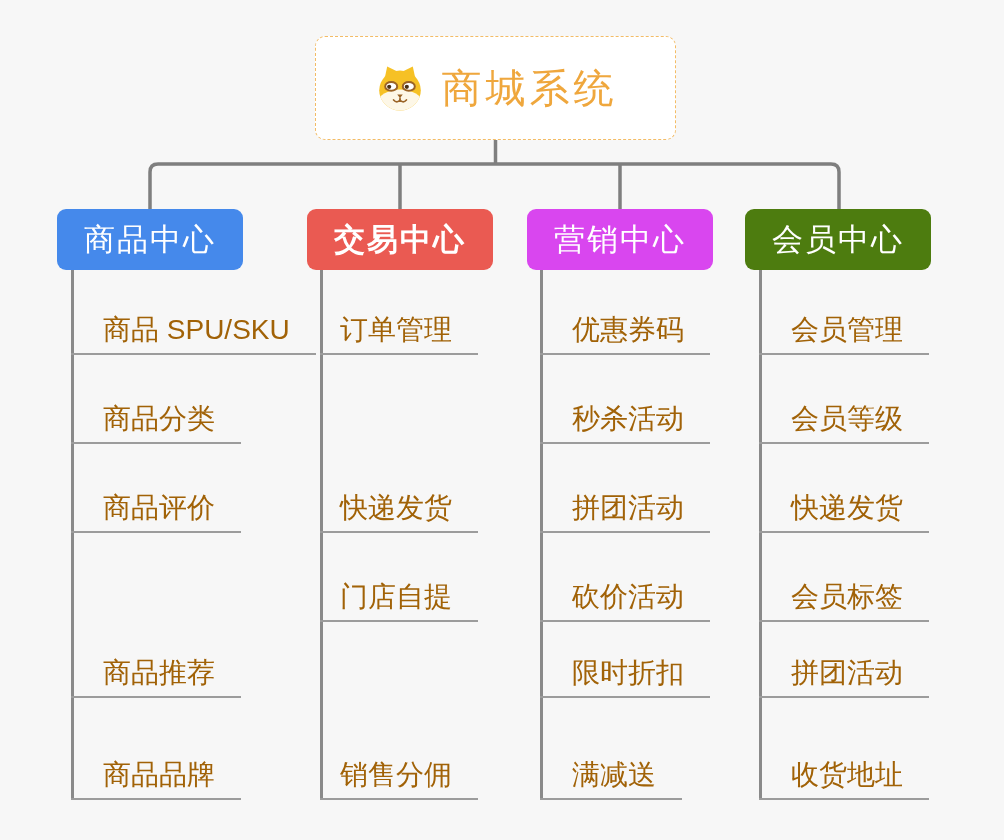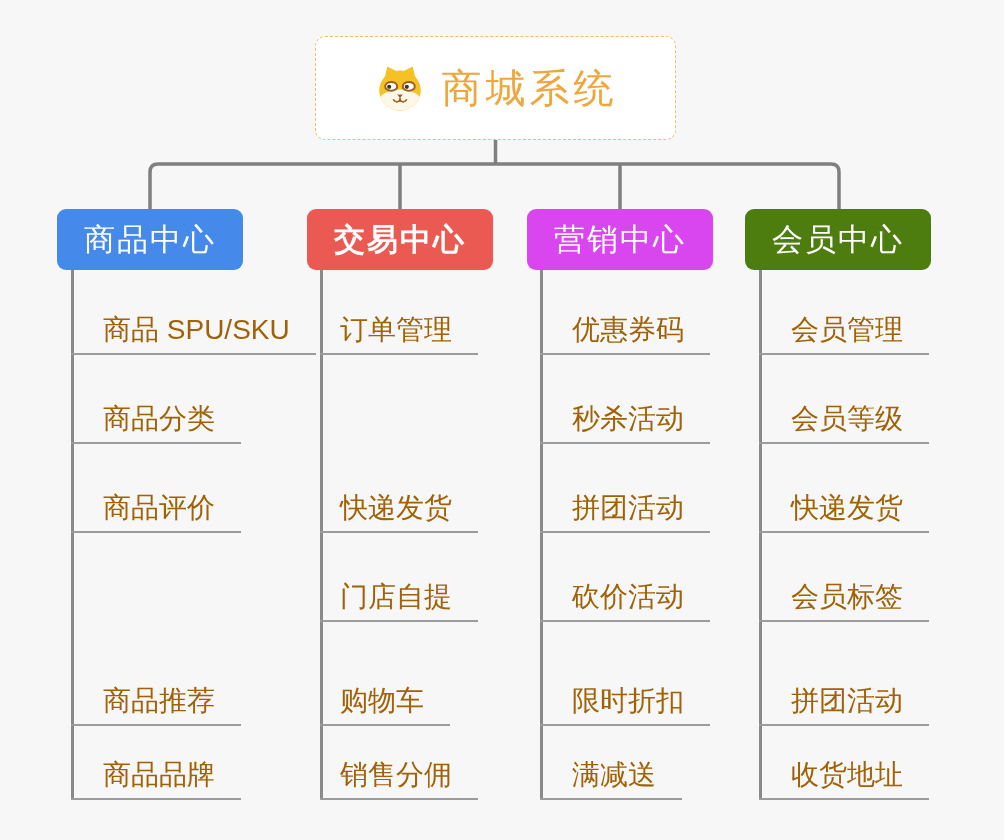--- a/index.html
+++ b/index.html
@@ -31,21 +31,21 @@
   .spine { position:absolute; top:270px; width:3px; height:530px; background:#8a8a8a; }
   .s0 { left:71px; }  .s1 { left:320px; }  .s2 { left:540px; }  .s3 { left:759px; }
 
   
   .leaf {
     position:absolute; white-space:nowrap; font-size:28px; color:#a16207;
     line-height:34px; padding:0 26px 6px 32px; border-bottom:2px solid #9c9c9c;
   }
   .c0 { left:71px; }  .c1 { left:320px;padding-left:20px; }  .c2 { left:540px; }  .c3 { left:759px; }
   .r0 { top:313px; } .r1 { top:402px; } .r2 { top:491px; }
-  .r3 { top:580px; } .r4 { top:684px; } .r5 { top:758px; }
+  .r3 { top:580px; } .r4 { top:656px; } .r5 { top:758px; }
 </style>
 </head>
 <body>
 
 <div class="canvas">
 
   <svg class="connectors" width="1004" height="840">
     <g fill="none" stroke="#7f7f7f" stroke-width="3.5" style="stroke: rgb(127, 127, 127);">
       <path d="M495.5,140 L495.5,164"></path>
       <path d="M150,210 L150,172 Q150,164 158,164 L831,164 Q839,164 839,172 L839,210"></path>
@@ -88,21 +88,20 @@
 
   <div class="leaf c0 r0">商品 SPU/SKU</div>
   <div class="leaf c0 r1">商品分类</div>
   <div class="leaf c0 r2">商品评价</div>
   <div class="leaf c0 r4">商品推荐</div>
   <div class="leaf c0 r5">商品品牌</div>
 
   <div class="leaf c1 r0">订单管理</div>
   <div class="leaf c1 r2">快递发货</div>
   <div class="leaf c1 r3">门店自提</div>
-  <div class="leaf c1 r4">购物车</div>
   <div class="leaf c1 r5">销售分佣</div>
 
   <div class="leaf c2 r0">优惠券码</div>
   <div class="leaf c2 r2">拼团活动</div>
   <div class="leaf c2 r1">秒杀活动</div>
   <div class="leaf c2 r3">砍价活动</div>
   <div class="leaf c2 r4">限时折扣</div>
   <div class="leaf c2 r5">满减送</div>
 
   <div class="leaf c3 r0">会员管理</div>

